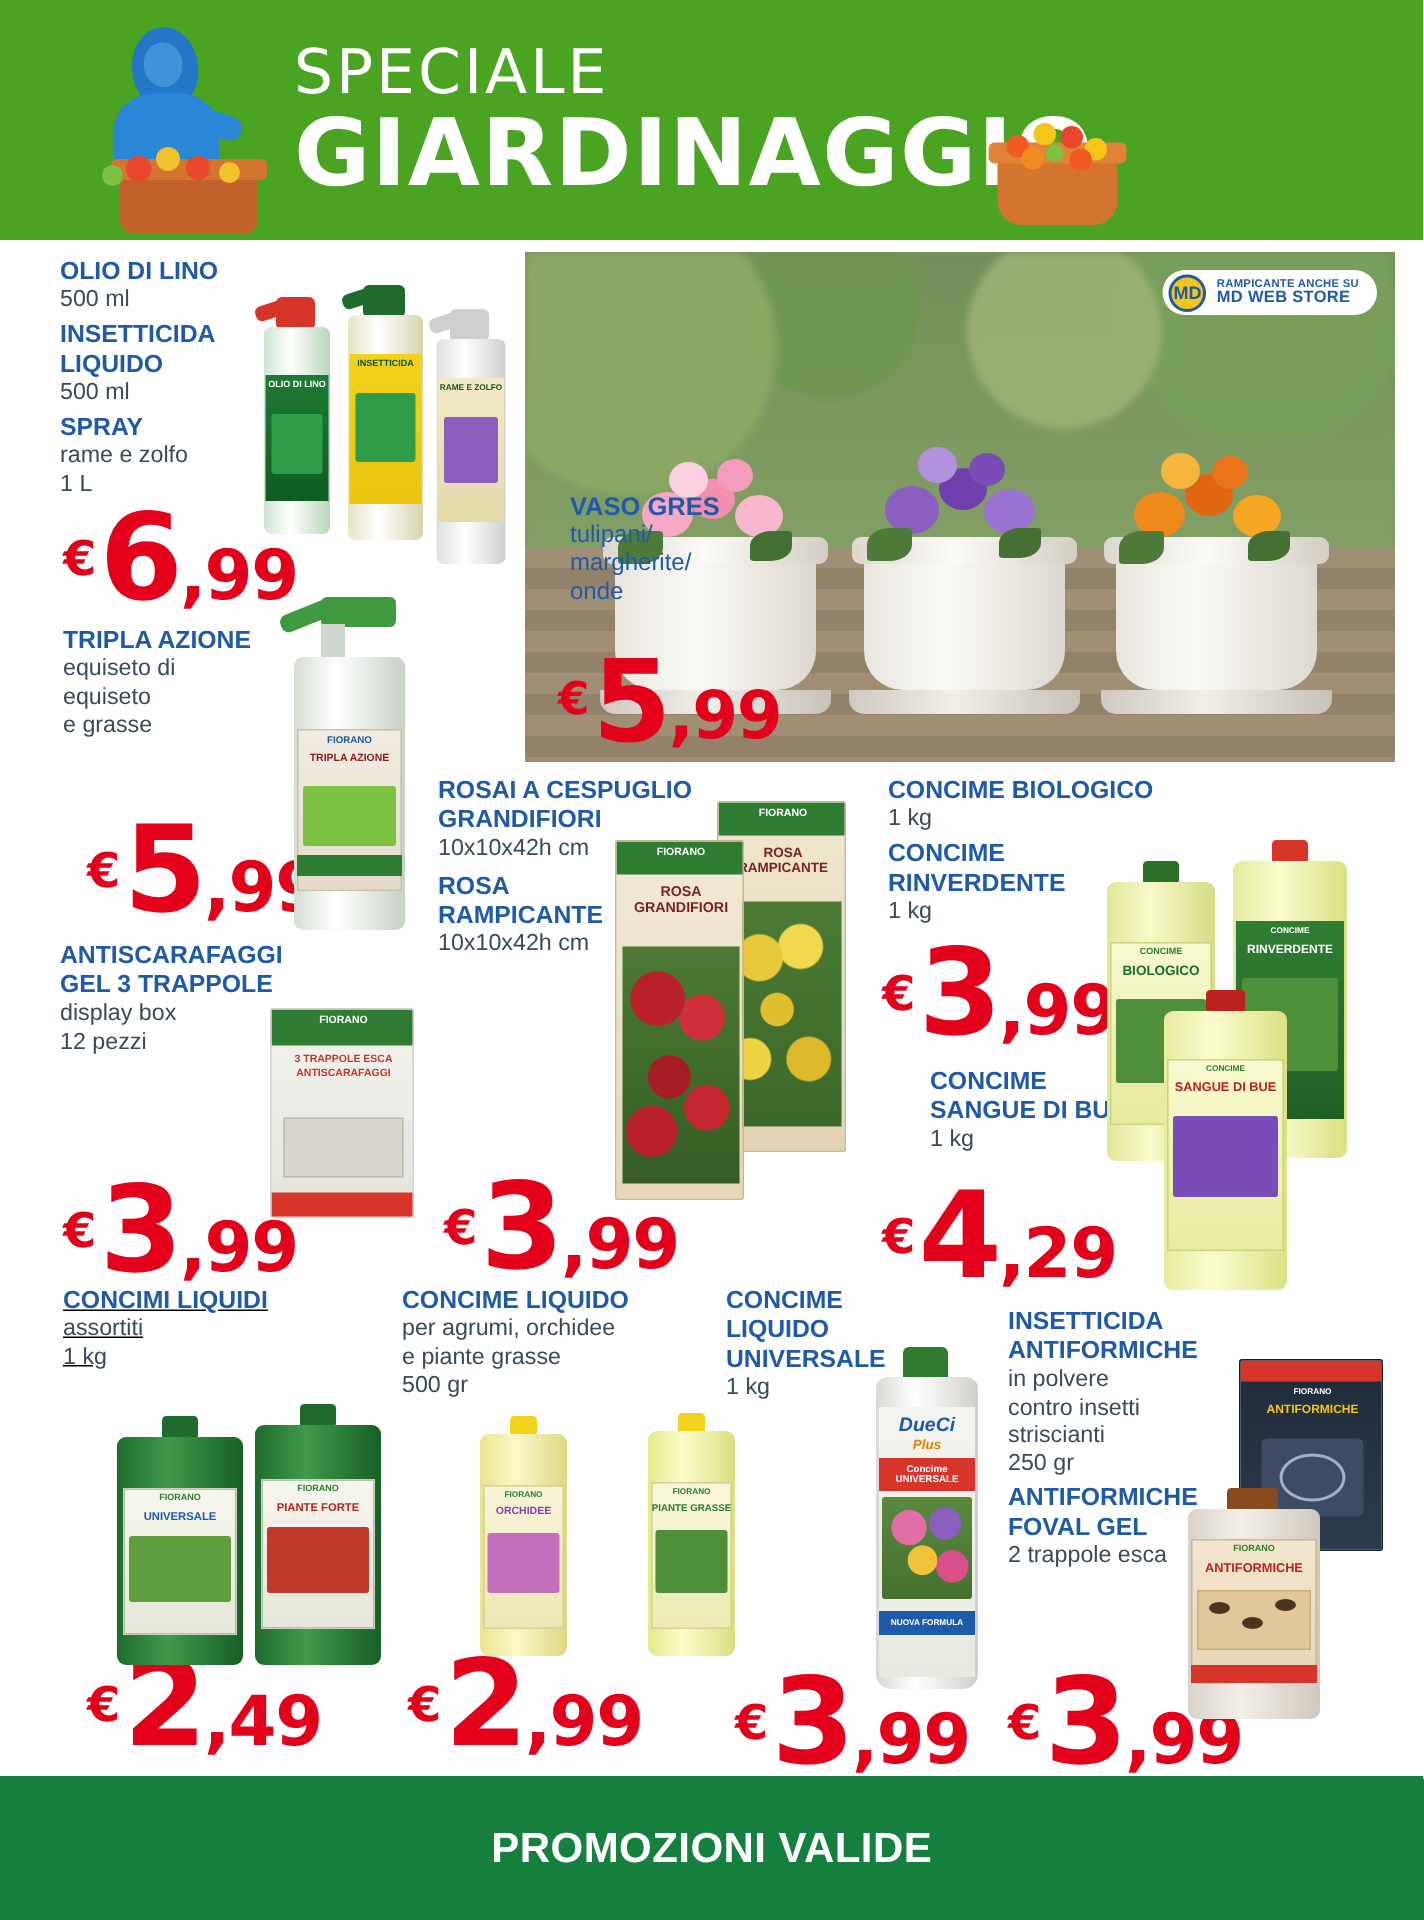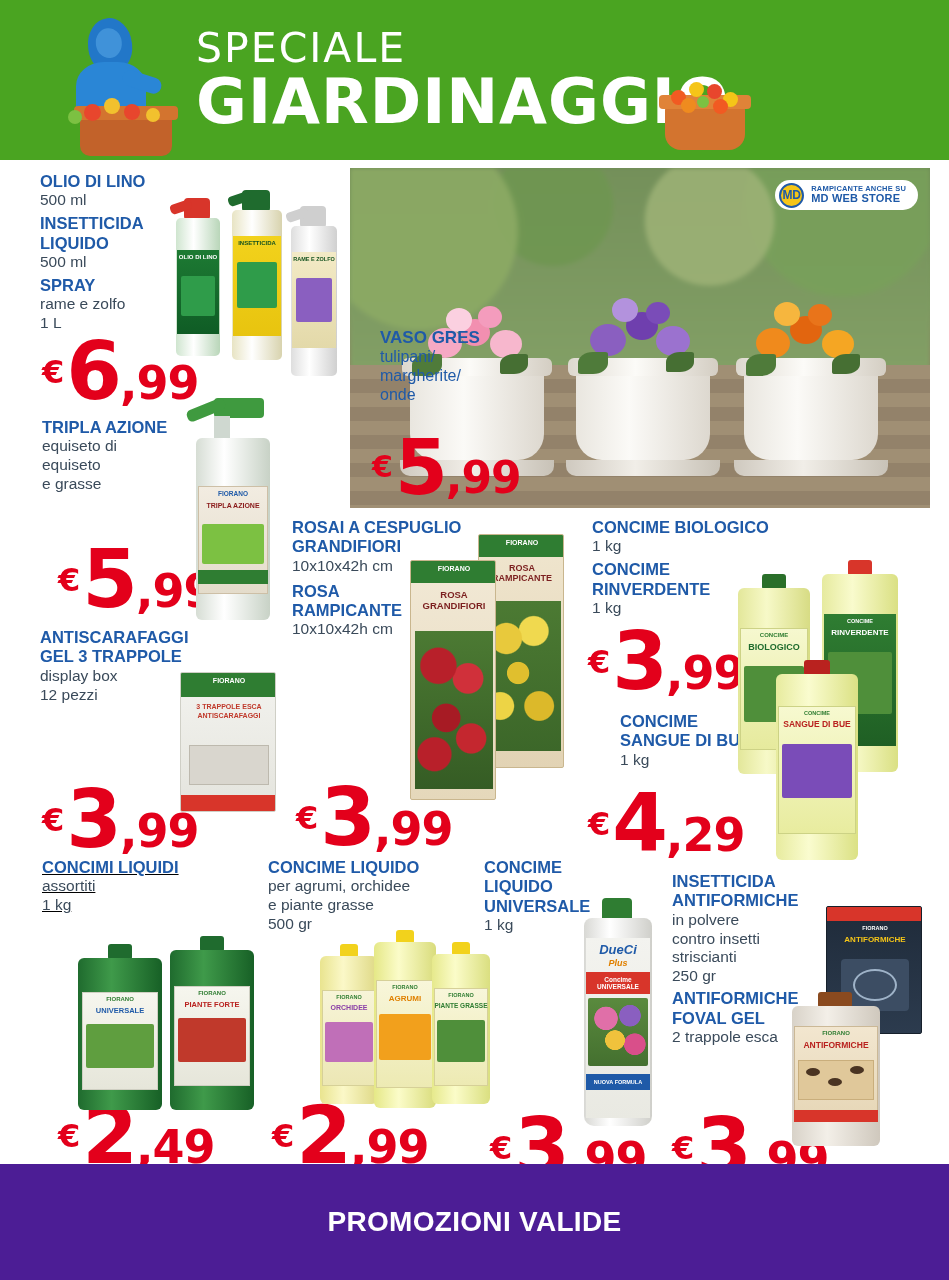--- a/index.html
+++ b/index.html
@@ -130,22 +130,22 @@
     border:2px solid #1f5aa8;
   }
   .webstore-badge .wstxt{ line-height:1.05; }
   .webstore-badge .wstxt .a{ font-size:7.5px; font-weight:bold; color:#1f5aa8; letter-spacing:.2px;}
   .webstore-badge .wstxt .b{ font-size:11px; font-weight:bold; color:#1f5aa8; letter-spacing:.2px;}
 
   .box{ position:absolute; border-radius:2px; overflow:hidden; }
 
   
   .footer{
-    position:absolute; left:0; bottom:0; width:949px; height:116px;
-    background:#4c1d95; display:flex; align-items:center; justify-content:center;
+    position:absolute; left:0; bottom:0; width:949px; height:96px;
+    background:#15803d; display:flex; align-items:center; justify-content:center;
   }
   .footer .f1{ color:#fff; font-weight:bold; font-size:28px; letter-spacing:.3px; }
   .footer .f2{ color:#f5d000; font-weight:bold; font-size:28px; margin-left:10px; }
 </style>
 </head>
 <body>
 
 <div class="page">
 
   <div class="header">
@@ -466,28 +466,20 @@
     <span class="dec">,99</span>
   </div>
   <div style="position:absolute;left:320px;top:922px;width:170px;height:190px;">
     <div style="position:absolute;left:0;top:22px;width:58px;height:160px;">
       <div style="position:absolute;left:20px;top:0;width:18px;height:14px;background:#f2d21c;border-radius:3px;"></div>
       <div style="position:absolute;left:0;top:12px;width:58px;height:148px;background:linear-gradient(90deg,#e9e48f,#fbf8c8 40%,#ded884);border-radius:6px;"></div>
       <div style="position:absolute;left:2px;top:46px;width:54px;height:96px;background:linear-gradient(180deg,#f7f4d8,#ece7b4);border:1px solid #d6d098;"></div>
       <div style="position:absolute;left:2px;top:50px;width:54px;text-align:center;color:#2f7d32;font-size:5.5px;font-weight:bold;">FIORANO</div>
       <div style="position:absolute;left:2px;top:60px;width:54px;text-align:center;color:#8a3fa8;font-size:7px;font-weight:bold;">ORCHIDEE</div>
       <div style="position:absolute;left:5px;top:78px;width:48px;height:40px;background:#c06fb8;border-radius:2px;"></div>
-    </div>
-    <div style="position:absolute;left:54px;top:8px;width:62px;height:178px;">
-      <div style="position:absolute;left:22px;top:0;width:18px;height:14px;background:#f2d21c;border-radius:3px;"></div>
-      <div style="position:absolute;left:0;top:12px;width:62px;height:166px;background:linear-gradient(90deg,#e5e887,#fbfcc9 40%,#d9dc7c);border-radius:6px;"></div>
-      <div style="position:absolute;left:2px;top:50px;width:58px;height:108px;background:linear-gradient(180deg,#f8f6da,#edeab3);border:1px solid #d6d098;"></div>
-      <div style="position:absolute;left:2px;top:54px;width:58px;text-align:center;color:#2f7d32;font-size:5.5px;font-weight:bold;">FIORANO</div>
-      <div style="position:absolute;left:2px;top:64px;width:58px;text-align:center;color:#e08000;font-size:8px;font-weight:bold;">AGRUMI</div>
-      <div style="position:absolute;left:5px;top:84px;width:52px;height:46px;background:#f2a01c;border-radius:2px;"></div>
     </div>
     <div style="position:absolute;left:112px;top:20px;width:58px;height:162px;">
       <div style="position:absolute;left:20px;top:0;width:18px;height:14px;background:#f2d21c;border-radius:3px;"></div>
       <div style="position:absolute;left:0;top:12px;width:58px;height:150px;background:linear-gradient(90deg,#e6e98c,#fbfcc9 40%,#dadf80);border-radius:6px;"></div>
       <div style="position:absolute;left:2px;top:46px;width:54px;height:98px;background:linear-gradient(180deg,#f8f6da,#edeab3);border:1px solid #d6d098;"></div>
       <div style="position:absolute;left:2px;top:50px;width:54px;text-align:center;color:#2f7d32;font-size:5.5px;font-weight:bold;">FIORANO</div>
       <div style="position:absolute;left:2px;top:60px;width:54px;text-align:center;color:#2f7d32;font-size:6.5px;font-weight:bold;">PIANTE GRASSE</div>
       <div style="position:absolute;left:5px;top:78px;width:48px;height:42px;background:#4f8f3a;border-radius:2px;"></div>
     </div>
   </div>

